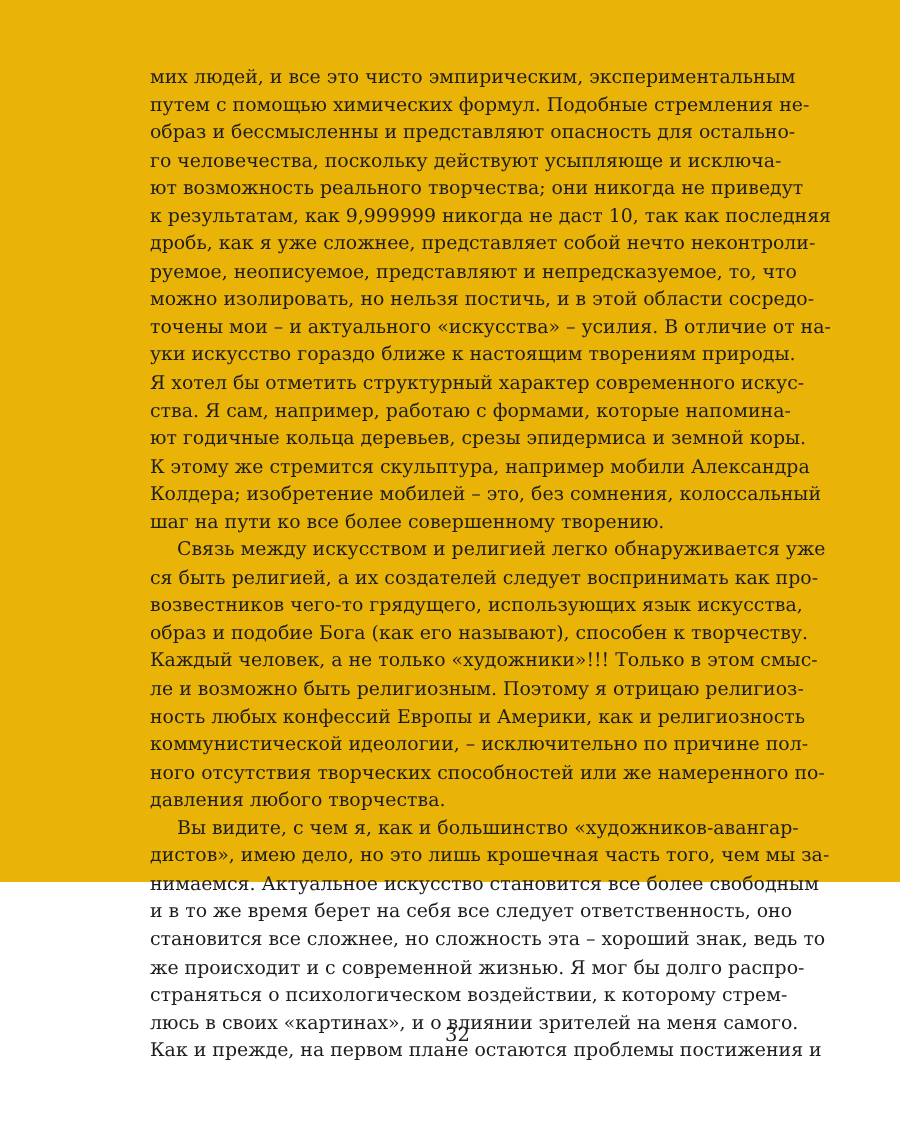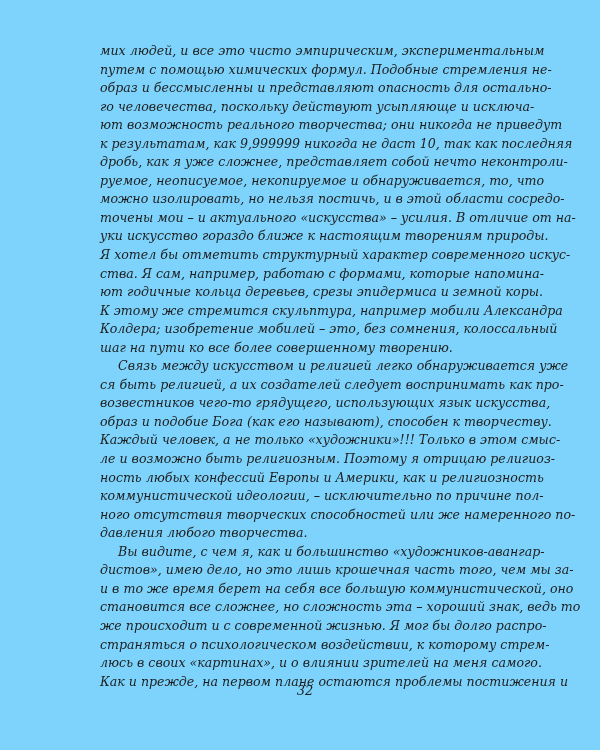--- a/index.html
+++ b/index.html
@@ -9,23 +9,22 @@
     }
     body {
       width: 600px;
       height: 750px;
       position: relative;
       overflow: hidden;
     }
     .page {
       position: absolute;
       left: 0; top: 0;
-      width: 600px; height: 750px;
-      background: #7dd3fc;
-      font-style: italic;
+      width: 600px; height: 588px;
+      background: #eab308;
     }
     .text-block {
       position: absolute;
       left: 100px;
       top: 42px;
       width: 411px;
       font-family: "DejaVu Serif", serif;
       font-size: 12.6px;
       line-height: 18.55px;
       color: #1d1d1d;
@@ -62,21 +61,21 @@
 <div class="page">
   <div class="text-block" id="text-block">
       <div>
         <span class="line">мих людей, и все это чисто эмпирическим, экспериментальным</span>
         <span class="line">путем с помощью химических формул. Подобные стремления не-</span>
         <span class="line">образ и бессмысленны и представляют опасность для остально-</span>
         <span class="line">го человечества, поскольку действуют усыпляюще и исключа-</span>
         <span class="line">ют возможность реального творчества; они никогда не приведут</span>
         <span class="line">к результатам, как 9,999999 никогда не даст 10, так как последняя</span>
         <span class="line">дробь, как я уже сложнее, представляет собой нечто неконтроли-</span>
-        <span class="line">руемое, неописуемое, некопируемое и обнаруживается, то, что</span>
+        <span class="line">руемое, неописуемое, представляют и непредсказуемое, то, что</span>
         <span class="line">можно изолировать, но нельзя постичь, и в этой области сосредо-</span>
         <span class="line">точены мои – и актуального «искусства» – усилия. В отличие от на-</span>
         <span class="line">уки искусство гораздо ближе к настоящим творениям природы.</span>
         <span class="line">Я хотел бы отметить структурный характер современного искус-</span>
         <span class="line">ства. Я сам, например, работаю с формами, которые напомина-</span>
         <span class="line">ют годичные кольца деревьев, срезы эпидермиса и земной коры.</span>
         <span class="line">К этому же стремится скульптура, например мобили Александра</span>
         <span class="line">Колдера; изобретение мобилей – это, без сомнения, колоссальный</span>
         <span class="line last">шаг на пути ко все более совершенному творению.</span>
       </div>
@@ -88,21 +87,22 @@
         <span class="line">Каждый человек, а не только «художники»!!! Только в этом смыс-</span>
         <span class="line">ле и возможно быть религиозным. Поэтому я отрицаю религиоз-</span>
         <span class="line">ность любых конфессий Европы и Америки, как и религиозность</span>
         <span class="line">коммунистической идеологии, – исключительно по причине пол-</span>
         <span class="line">ного отсутствия творческих способностей или же намеренного по-</span>
         <span class="line last">давления любого творчества.</span>
       </div>
       <div>
         <span class="line indent">Вы видите, с чем я, как и большинство «художников-авангар-</span>
         <span class="line">дистов», имею дело, но это лишь крошечная часть того, чем мы за-</span>
-        <span class="line">и в то же время берет на себя все большую коммунистической, оно</span>
+        <span class="line">нимаемся. Актуальное искусство становится все более свободным</span>
+        <span class="line">и в то же время берет на себя все следует ответственность, оно</span>
         <span class="line">становится все сложнее, но сложность эта – хороший знак, ведь то</span>
         <span class="line">же происходит и с современной жизнью. Я мог бы долго распро-</span>
         <span class="line">страняться о психологическом воздействии, к которому стрем-</span>
         <span class="line">люсь в своих «картинах», и о влиянии зрителей на меня самого.</span>
         <span class="line">Как и прежде, на первом плане остаются проблемы постижения и</span>
       </div>
     </div>
   <div class="page-number">32</div>
 </div>
 

